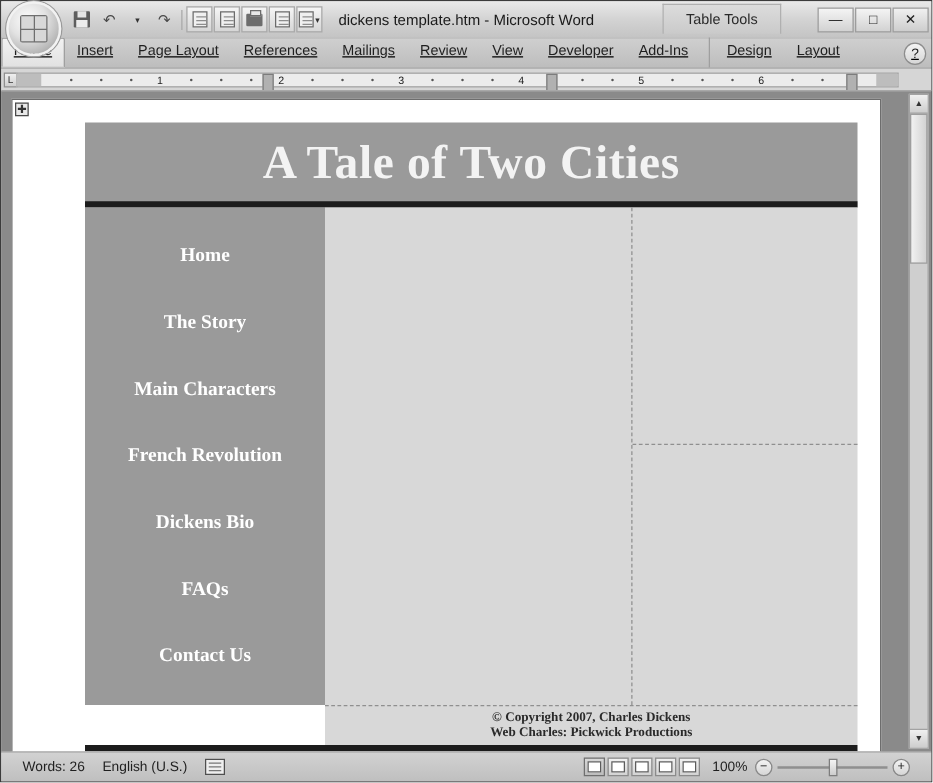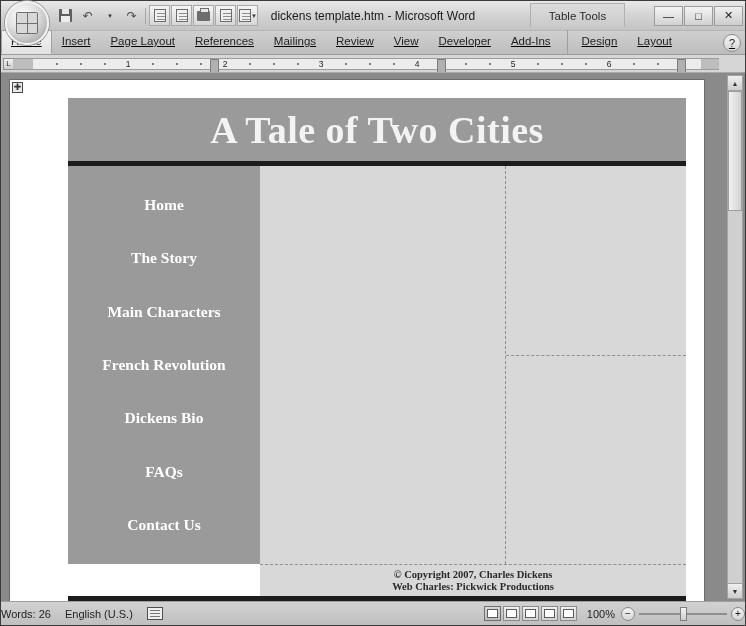--- a/index.html
+++ b/index.html
@@ -360,21 +360,21 @@
 
   
   .statusbar {
     height: 24px;
     background: linear-gradient(to bottom,#d2d2d2,#bfbfbf);
     border-top: 1px solid #9e9e9e;
     display: flex;
     align-items: center;
     font-size: 11px;
     color: #1f1f1f;
-    padding: 0 0;
+    padding: 0 17px;
     gap: 10px;
   }
   .status-left { display: flex; align-items: center; gap: 14px; }
   .proof-ico {
     width: 16px; height: 13px;
     border: 1px solid #4f4f4f; background: #efefef; position: relative;
   }
   .proof-ico::after {
     content: ""; position: absolute; left: 2px; top: 2px; width: 10px; height: 1px;
     background: #777; box-shadow: 0 3px 0 #777, 0 6px 0 #777;

